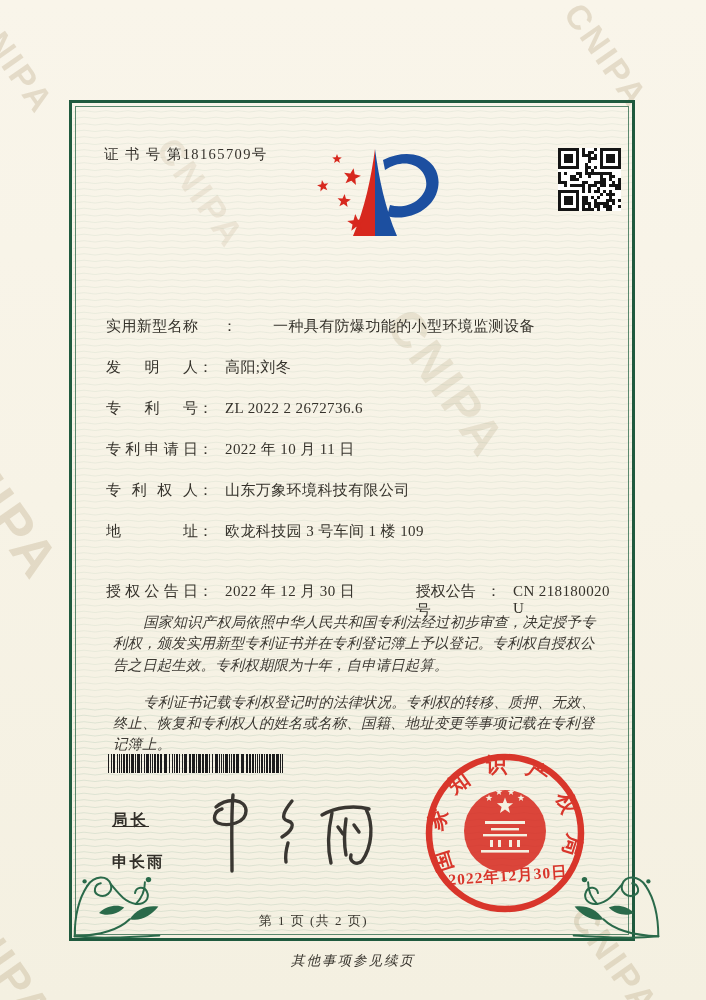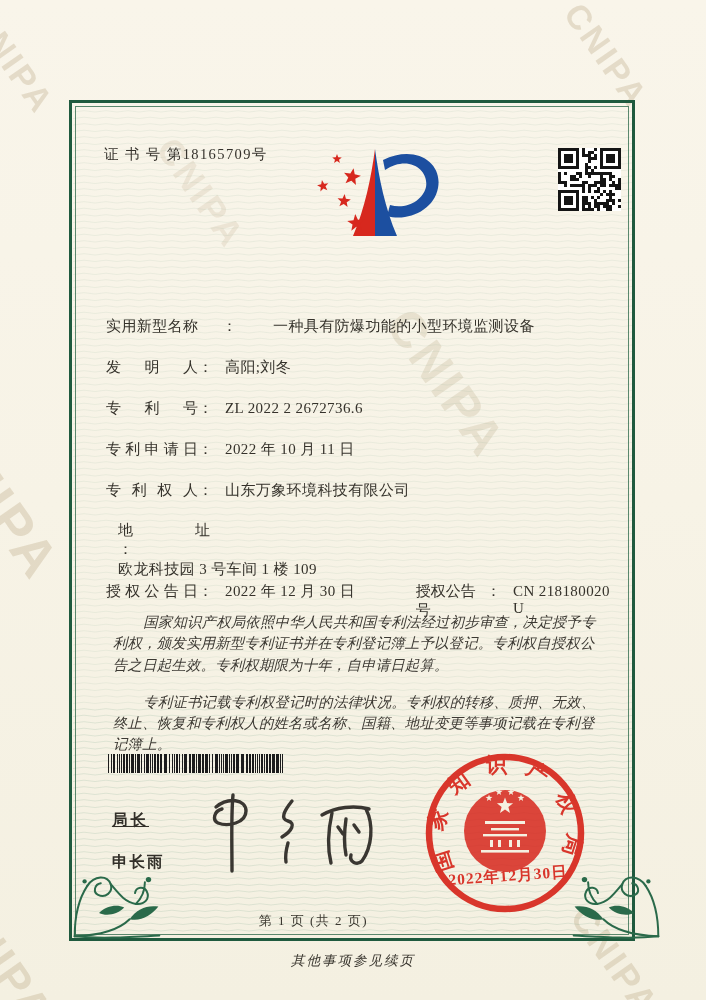--- a/index.html
+++ b/index.html
@@ -407,21 +407,21 @@
   <div class="row" style="top:440px;">
     <span class="lbl">专利申请日</span>
       <span class="colon">：</span>
     <span class="val">2022 年 10 月 11 日</span>
   </div>
   <div class="row" style="top:481px;">
     <span class="lbl">专利权人</span>
       <span class="colon">：</span>
     <span class="val">山东万象环境科技有限公司</span>
   </div>
-  <div class="row" style="top:521px;flex-direction:column;">
+  <div class="row" style="top:521px;">
     <span class="lbl">地址</span>
       <span class="colon">：</span>
     <span class="val val2line">
       <div>欧龙科技园 3 号车间 1 楼 109</div>
     </span>
   </div>
   <div class="row" style="top:582px;">
     <span class="lbl">授权公告日</span>
       <span class="colon">：</span>
     <span class="val" style="width:162px;">2022 年 12 月 30 日</span>

